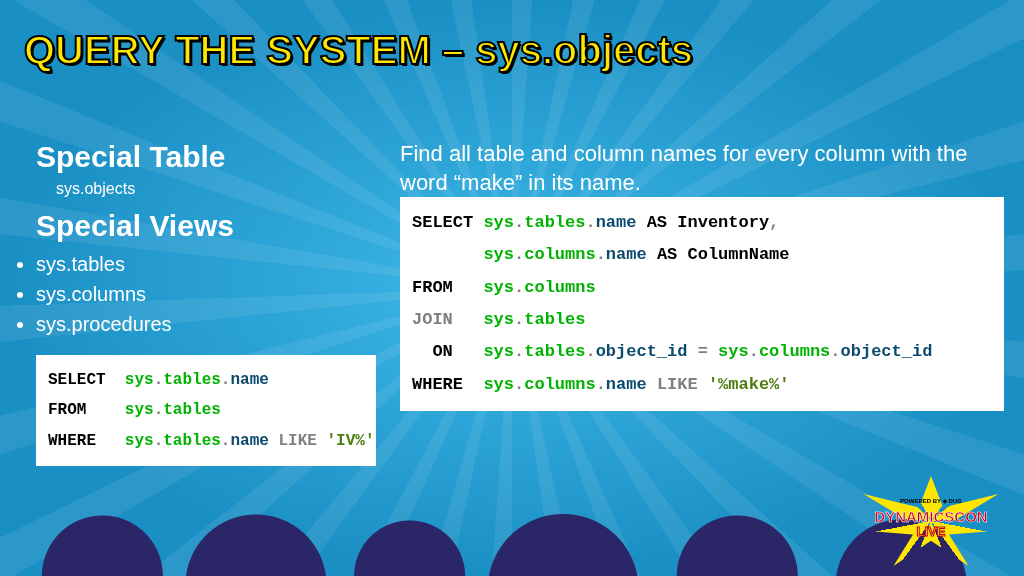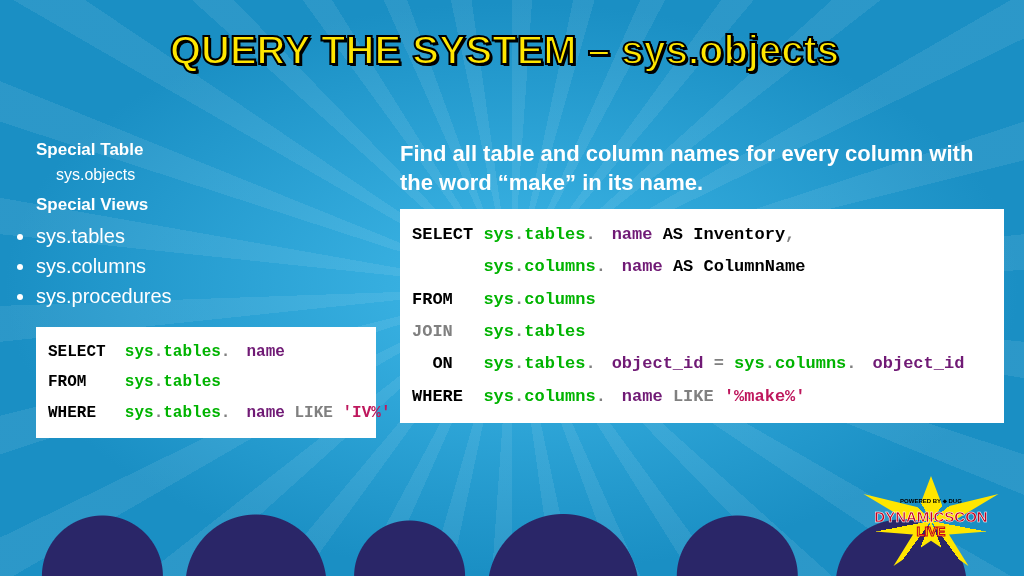--- a/index.html
+++ b/index.html
@@ -12,48 +12,49 @@
   .sunburst {
     position: absolute; inset: 0;
     background:
       repeating-conic-gradient(from 0deg at 50% 50%,
         rgba(255,255,255,0.08) 0deg 4deg,
         transparent 4deg 12deg);
     pointer-events: none;
   }
   .title {
     position: absolute; top: 28px; left: 0; right: 15px;
-    text-align: center;
+    text-align: left;
     font-size: 40px; font-weight: 900;
     color: #ffe600;
     -webkit-text-stroke: 2px #000;
     text-shadow: 2px 2px 0 #000;
     font-family: Arial Black, Arial, sans-serif;
+    padding-left: 24px;
   }
   .content { position: absolute; top: 140px; left: 36px; right: 20px; bottom: 0; display: flex; gap: 24px; }
   .left { width: 340px; color: #fff; }
   .right { flex: 1; color: #fff; }
-  h2 { font-size: 17px; font-weight: 700; margin-bottom: 6px; }
+  h2 { font-size: 30px; font-weight: 700; margin-bottom: 6px; }
   .sub { font-size: 16px; margin-left: 20px; margin-bottom: 11px; }
   ul { list-style: disc; margin-bottom: 16px; }
   li { font-size: 20px; line-height: 1.5; }
-  .prompt { font-size: 22px; font-weight: 700; line-height: 1.3; margin-bottom: 12px; }
+  .prompt { font-size: 22px; font-weight: 400; line-height: 1.3; }
   .codebox {
     background: #fff; color: #000;
     font-family: Consolas, "Courier New", monospace;
     font-size: 17px; font-weight: 700;
     padding: 10px 12px; line-height: 1.9;
     white-space: pre;
   }
   .left .codebox { font-size: 16px; }
   .kw  { color: #000000; }
   .obj { color: #00b300; }
-  .id  { color: #701a75; margin-left: 16px; }
+  .id  { color: #0c4a6e; }
   .gray{ color: #808080; }
-  .str { color: #be185d; }
+  .str { color: #4d7c0f; }
 
   .clouds {
     position: absolute; left:0; right:0; bottom:0; height: 90px;
     background:
       radial-gradient(circle at 10% 100%, #2a2668 60px, transparent 61px),
       radial-gradient(circle at 25% 110%, #2a2668 70px, transparent 71px),
       radial-gradient(circle at 40% 100%, #2a2668 55px, transparent 56px),
       radial-gradient(circle at 55% 115%, #2a2668 75px, transparent 76px),
       radial-gradient(circle at 72% 100%, #2a2668 60px, transparent 61px),
       radial-gradient(circle at 88% 110%, #2a2668 65px, transparent 66px);

